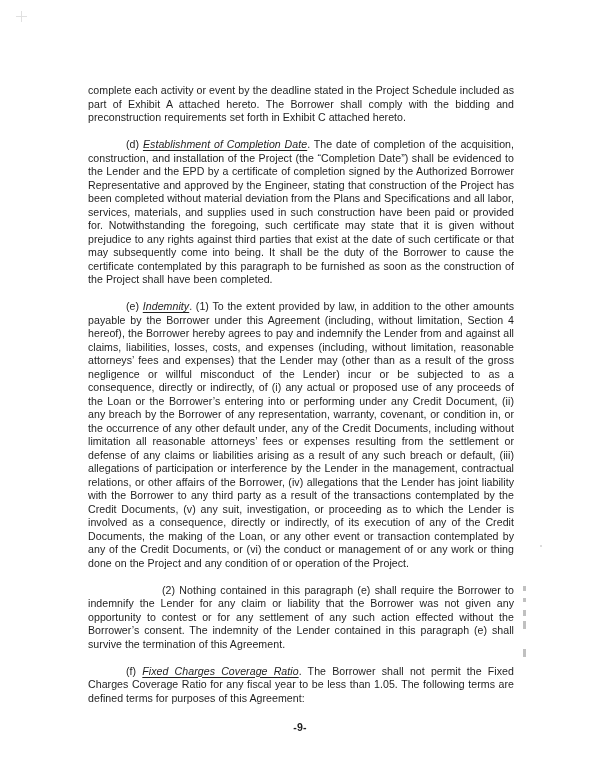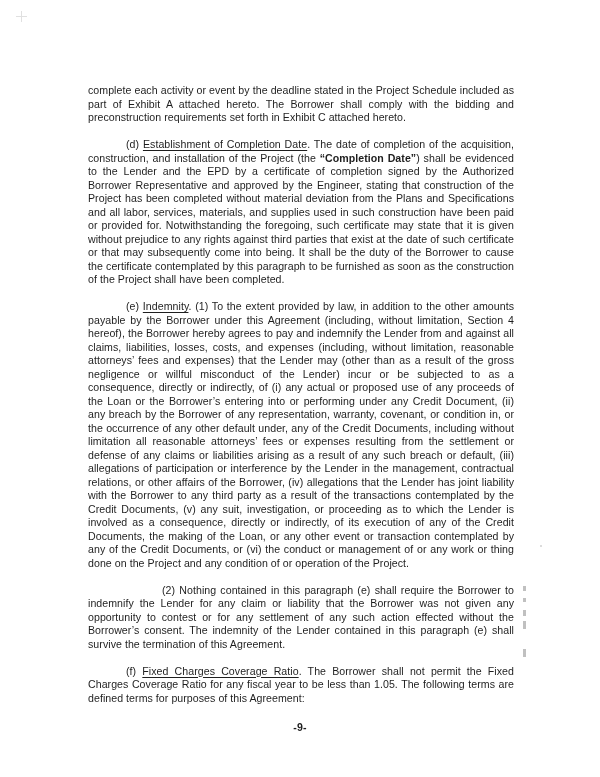--- a/index.html
+++ b/index.html
@@ -75,23 +75,24 @@
   p.para.indent {
     text-indent: 38px;
   }
   p.para.indent-wide {
     text-indent: 74px;
   }
 
   .u {
     text-decoration: underline;
     text-underline-offset: 1.5px;
+    font-style: italic;
   }
   .b {
-    font-weight: bold;
+    font-weight: normal;
   }
 
   .page-number {
     position: absolute;
     left: 0;
     top: 721px;
     width: 600px;
     text-align: center;
     font-size: 10.6px;
     line-height: 13.5px;

